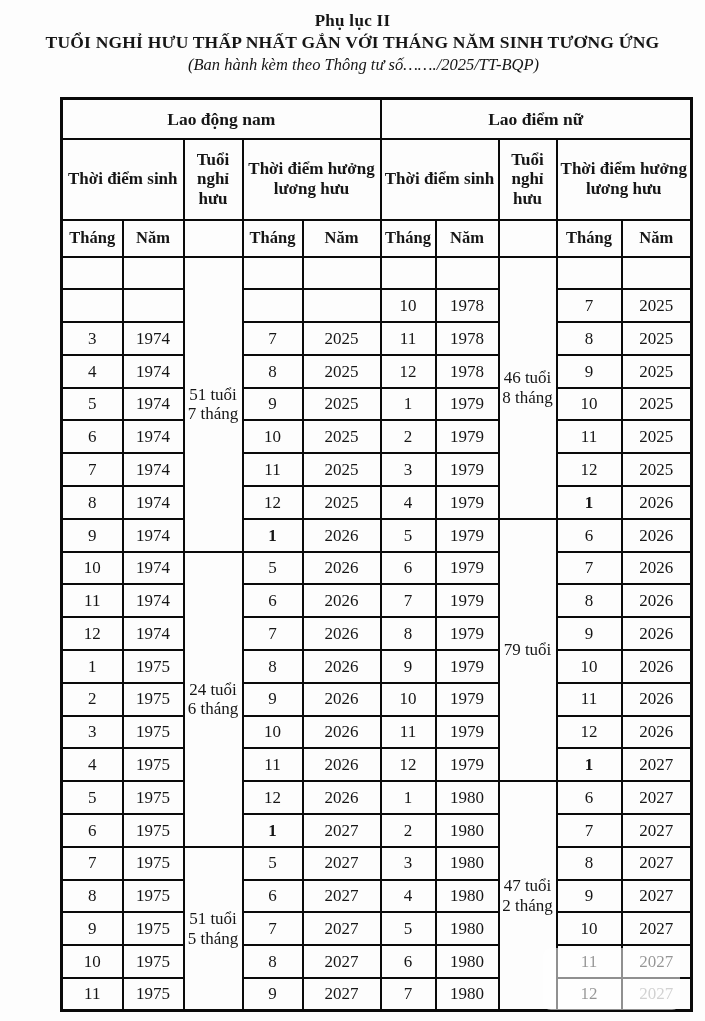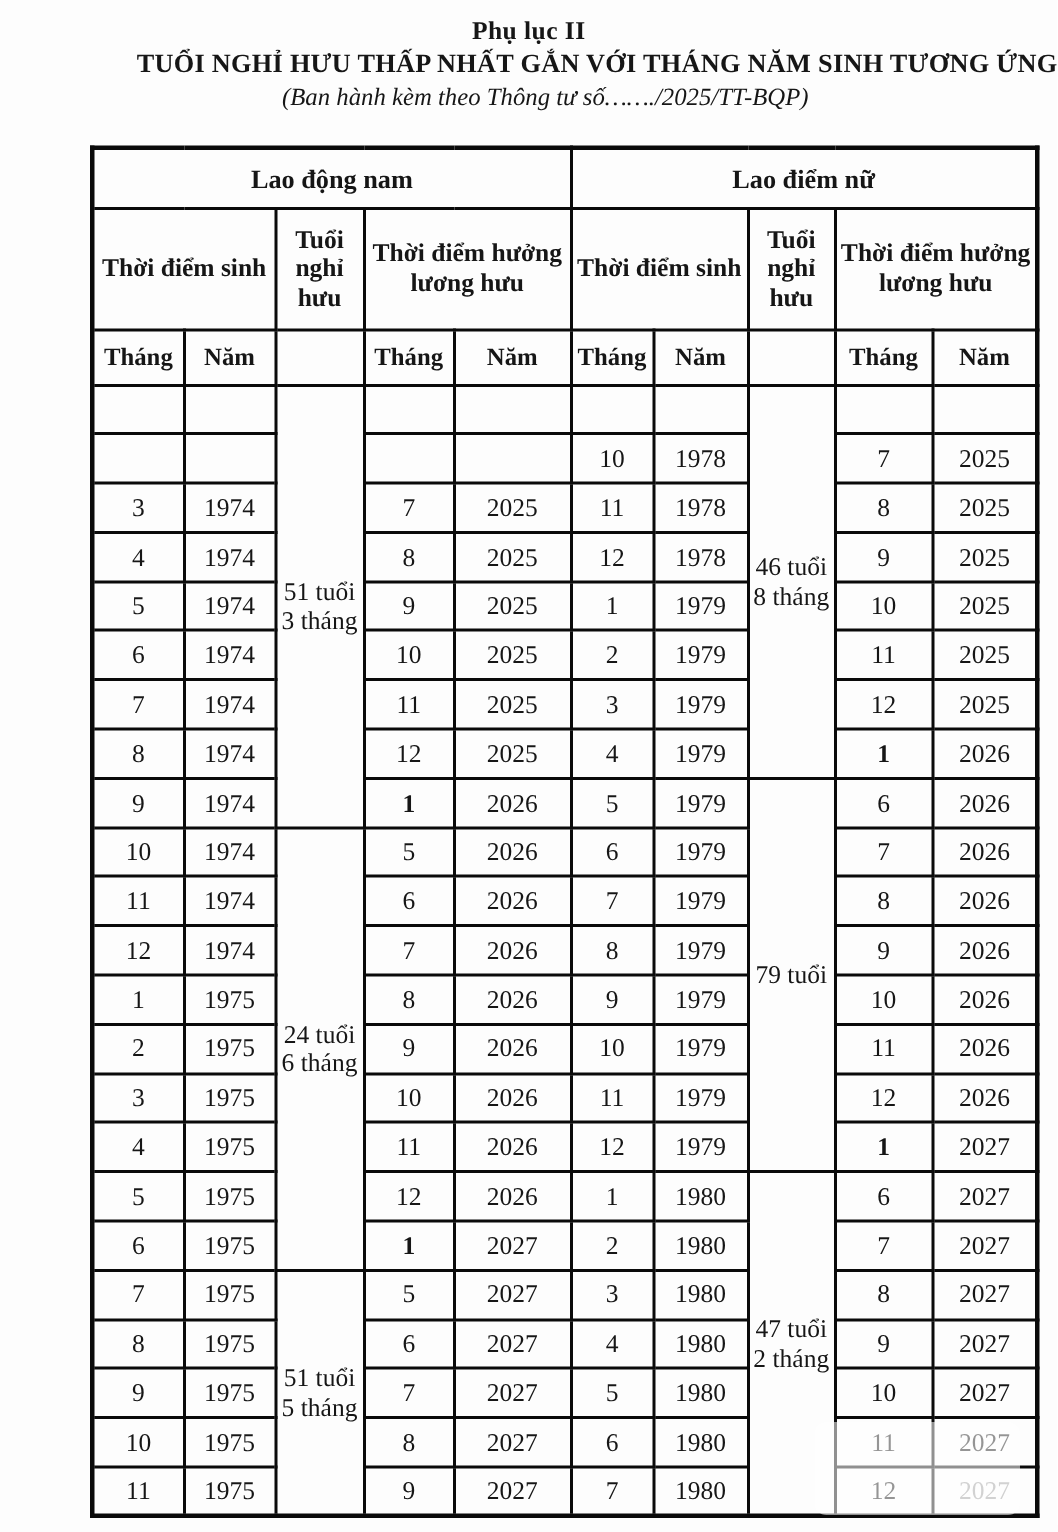--- a/index.html
+++ b/index.html
@@ -4,21 +4,21 @@
 <style>
   * { margin:0; padding:0; box-sizing:border-box; }
   html,body { background:#ffffff; }
   .page {
     position:relative; width:705px; height:1021px; background:#fdfdfd;
     font-family:"Liberation Serif","DejaVu Serif",serif; color:#161616;
     overflow:hidden;
   }
   .titles { position:absolute; top:11px; left:0; width:705px; text-align:center; }
   .t-appendix { font-size:17px; font-weight:bold; letter-spacing:.3px; }
-  .t-main { font-size:17.5px; font-weight:bold; margin-top:1px; letter-spacing:.2px;text-align:right; }
+  .t-main { font-size:17.5px; font-weight:bold; margin-top:1px; letter-spacing:.2px; }
   .t-sub { font-size:16.5px; font-style:italic; margin-top:2px;padding-left:22px; }
 
   table.ret {
     position:absolute; left:60px; top:97px;
     border-collapse:collapse; table-layout:fixed;
     border:3px solid #0a0a0a;
   }
   table.ret th, table.ret td {
     border:2px solid #0a0a0a; text-align:center; vertical-align:middle;
     font-size:17px; padding:0; line-height:1.15; overflow:visible;
@@ -85,21 +85,21 @@
         <th>Năm</th>
         <th></th>
         <th>Tháng</th>
         <th>Năm</th>
       </tr>
     </thead>
     <tbody>
         <tr>
           <td></td>
           <td></td>
-          <td rowspan="9" class="agecell">51 tuổi 3 tháng</td>
+          <td rowspan="9" class="agecell">51 tuổi 7 tháng</td>
           <td></td>
           <td></td>
           <td></td>
           <td></td>
           <td rowspan="8" class="agecell">46 tuổi 8 tháng</td>
           <td></td>
           <td></td>
         </tr>
         <tr>
           <td></td>

